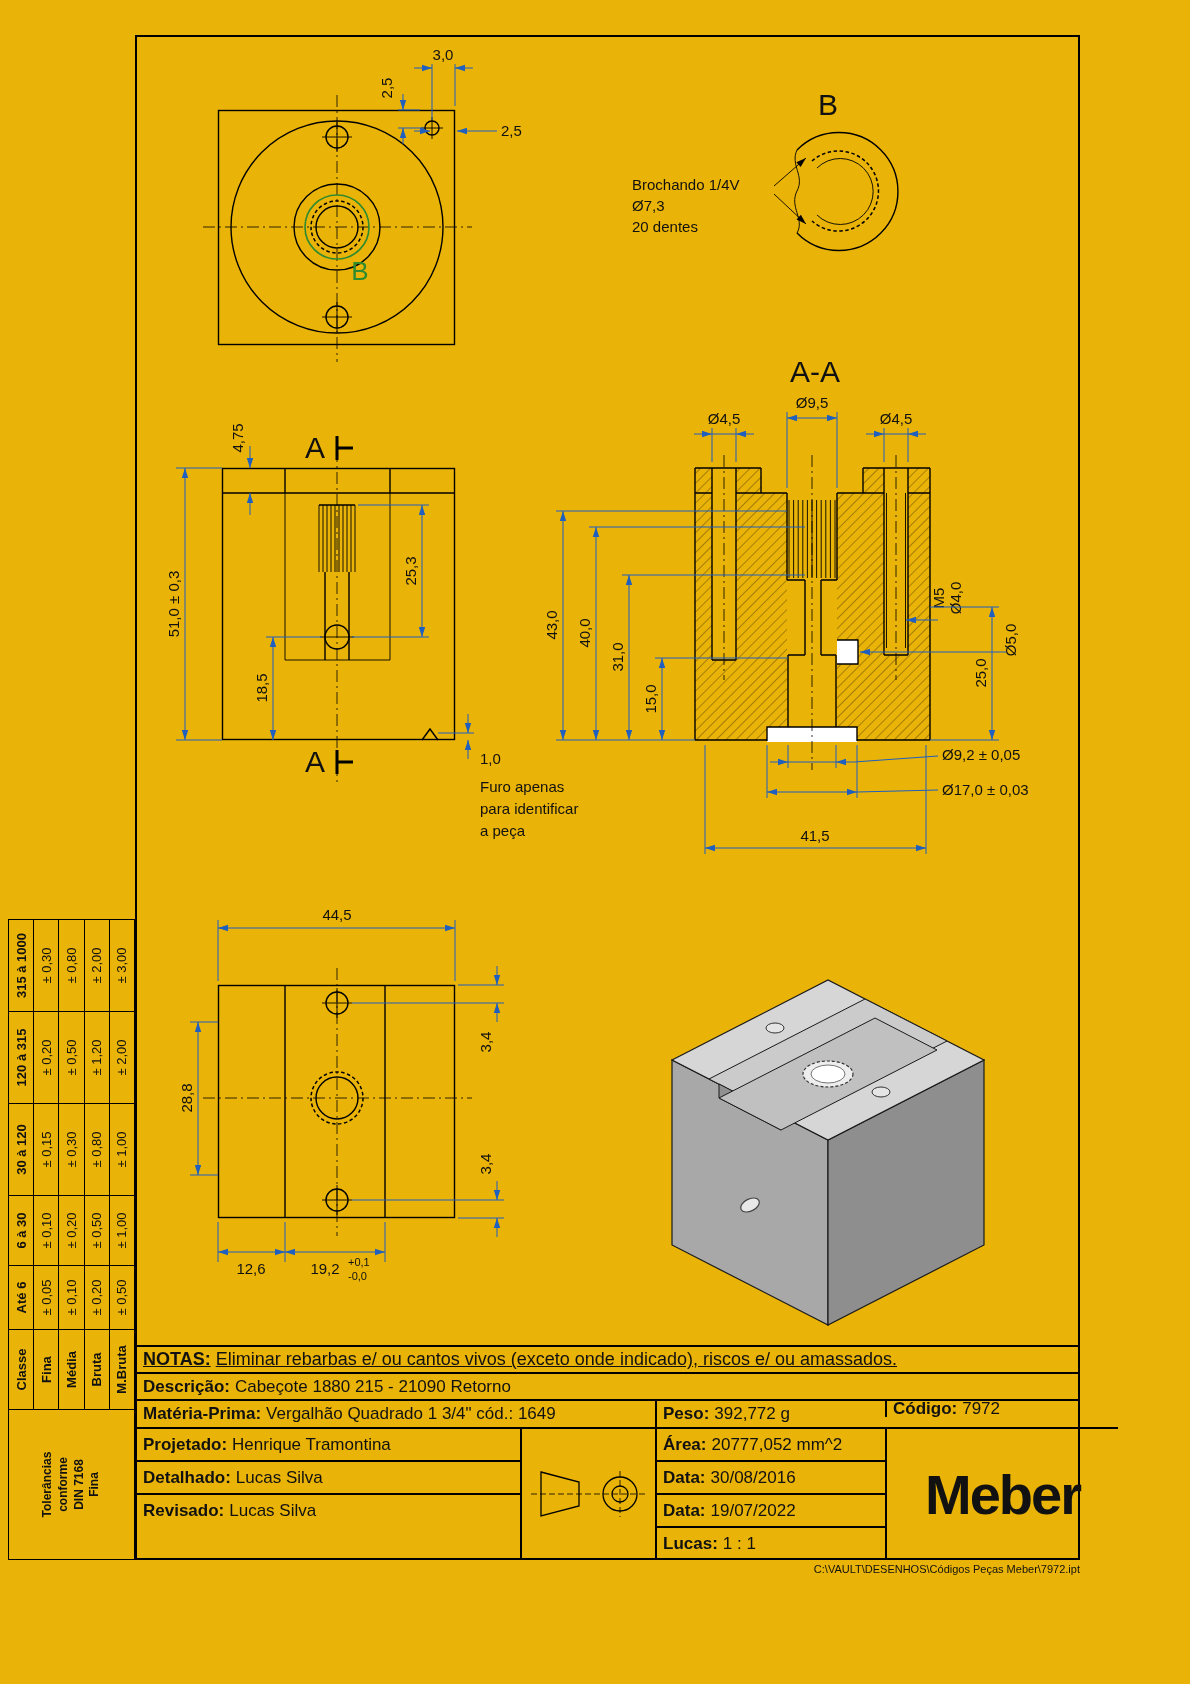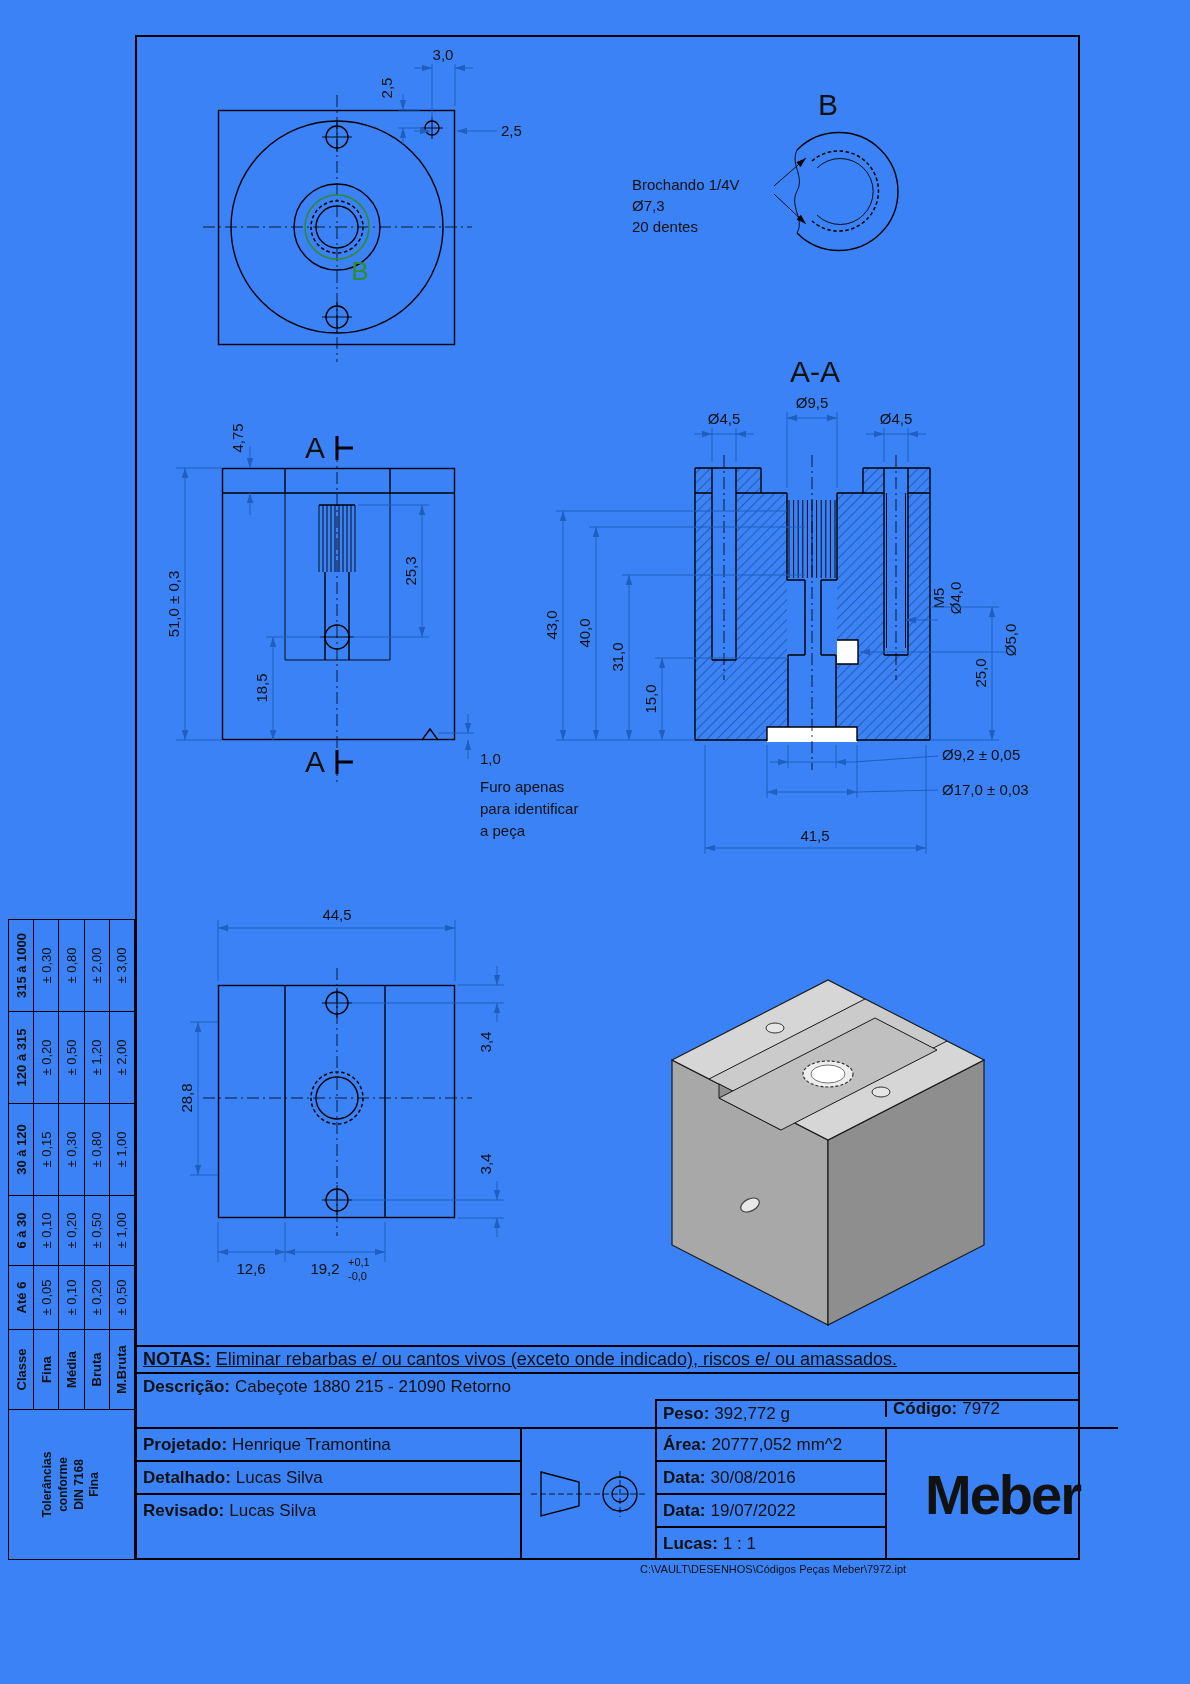--- a/index.html
+++ b/index.html
@@ -1,18 +1,18 @@
 <!DOCTYPE html>
 <html style="--dimension-line: #1e5fbf; --detail-green: #2e8b2e; --iso-top: #d6d6d6; --iso-left: #a8a8a8; --iso-right: #8e8e8e;"><head>
 <meta charset="utf-8">
 <style>
   * { margin:0; padding:0; box-sizing:border-box; }
   html,body { width:1190px; height:1684px; background:#fff;
     font-family:"Liberation Sans", sans-serif; color:#111; }
-  .sheet { position:absolute; left:0; top:0; width:1190px; height:1684px; background:#3b82f6; overflow:hidden; }
+  .sheet { position:absolute; left:0; top:0; width:1190px; height:1684px; background:#eab308; overflow:hidden; }
   .frame { position:absolute; left:135px; top:35px; width:945px; height:1525px; border:2px solid #000; }
 
   svg.views { position:absolute; left:0; top:0; }
   .o   { stroke:#000; stroke-width:1.4; fill:none; }
   .t   { stroke:#000; stroke-width:0.9; fill:none; }
   .cl  { stroke:#000; stroke-width:0.8; fill:none; stroke-dasharray:12 4 2 4; }
   .sec { stroke:#000; stroke-width:3; fill:none; }
   .spl { stroke:#000; stroke-width:1.5; fill:none; stroke-dasharray:3.5 2.5; }
   .det { stroke:var(--detail-green,#2e8b2e); stroke-width:1.6; fill:none; }
   .d   { stroke:var(--dimension-line,#1e5fbf); stroke-width:1; fill:none; }
@@ -39,21 +39,21 @@
   .tb-cell { position:absolute; border-top:2px solid #000; border-left:2px solid #000;
     display:flex; align-items:center; padding:8px 6px; font-size:17px;
     overflow:hidden; white-space:nowrap; }
   .lb { font-weight:bold; margin-right:5px; }
   .u  { text-decoration:underline; }
   .big { font-size:18px; }
   .logo-cell { justify-content:center; font-size:56px; font-weight:bold; letter-spacing:-2px; }
   .sym-cell { justify-content:center; padding:0; }
   .symo { stroke:#000; stroke-width:1.3; fill:none; }
   .symc { stroke:#000; stroke-width:0.8; fill:none; stroke-dasharray:6 3; }
-  .path-text { position:absolute; left:640px; top:1563px; width:440px; 
+  .path-text { position:absolute; left:640px; top:1563px; width:440px; text-align:right;
     font-size:11px; }
 </style>
 </head>
 <body>
 
 <div class="sheet">
   <div class="frame"></div>
 
   <svg class="views" width="1190" height="1684" viewBox="0 0 1190 1684">
     <defs>
@@ -411,20 +411,24 @@
       </table>
   </div>
 
   <div class="tb-cell big" style="left:135px;top:1345px;width:945px;height:27px">
     <span class="u"><span class="lb">NOTAS:</span><span>Eliminar rebarbas e/ ou cantos vivos (exceto onde indicado), riscos e/ ou amassados.</span></span>
   </div>
   <div class="tb-cell" style="left:135px;top:1372px;width:945px;height:27px">
     <span class="lb">Descrição:</span>
       <span>Cabeçote 1880 215 - 21090 Retorno</span>
   </div>
+  <div class="tb-cell" style="left:135px;top:1399px;width:520px;height:28px">
+    <span class="lb">Matéria-Prima:</span>
+      <span>Vergalhão Quadrado 1 3/4" cód.: 1649</span>
+  </div>
   <div class="tb-cell" style="left:655px;top:1399px;width:230px;height:28px">
     <span class="lb">Peso:</span>
       <span>392,772 g</span>
   </div>
   <div class="tb-cell" style="left:885px;top:1399px;width:195px;height:14px">
     <span class="lb">Código:</span>
       <span>7972</span>
   </div>
   <div class="tb-cell" style="left:135px;top:1427px;width:385px;height:33px">
     <span class="lb">Projetado:</span>

